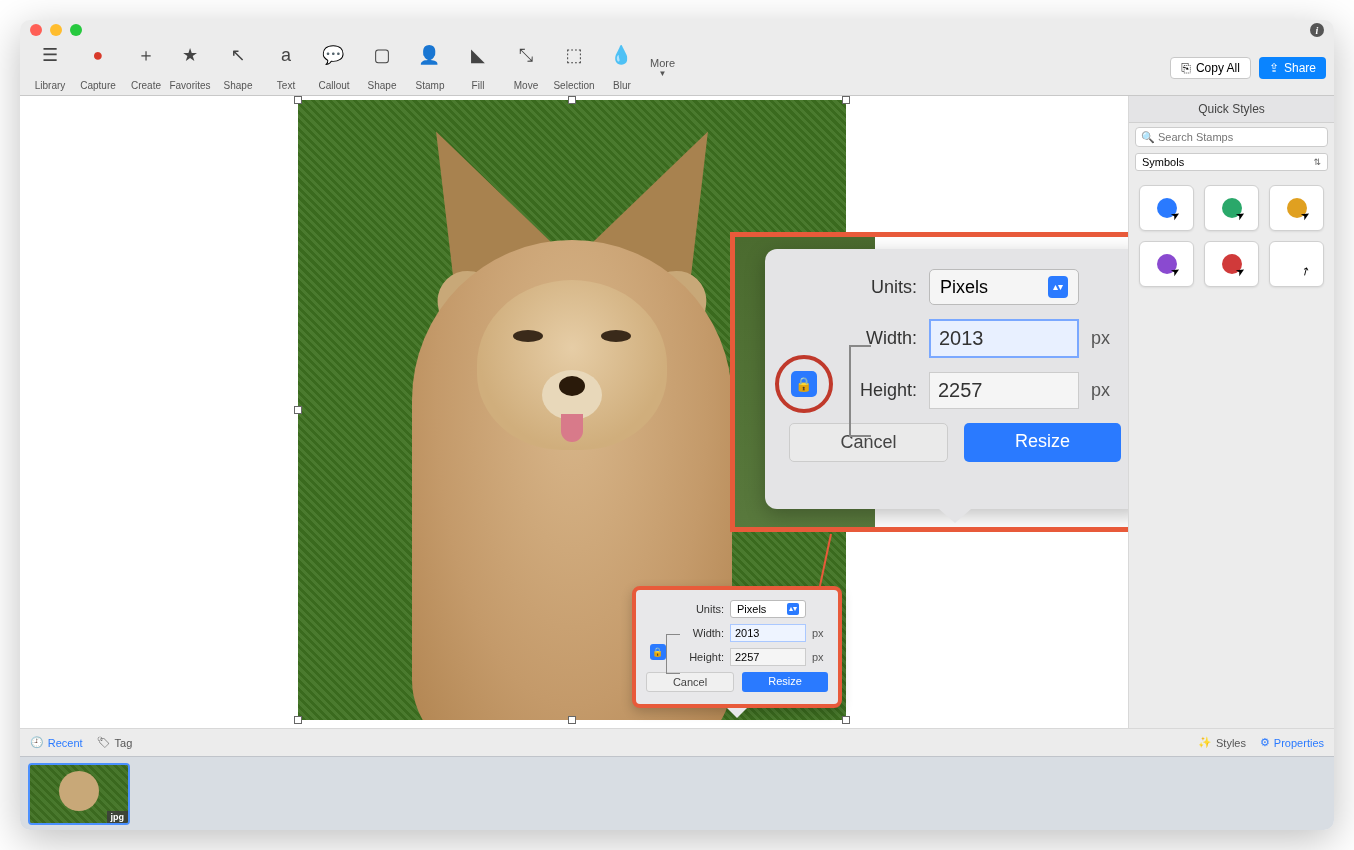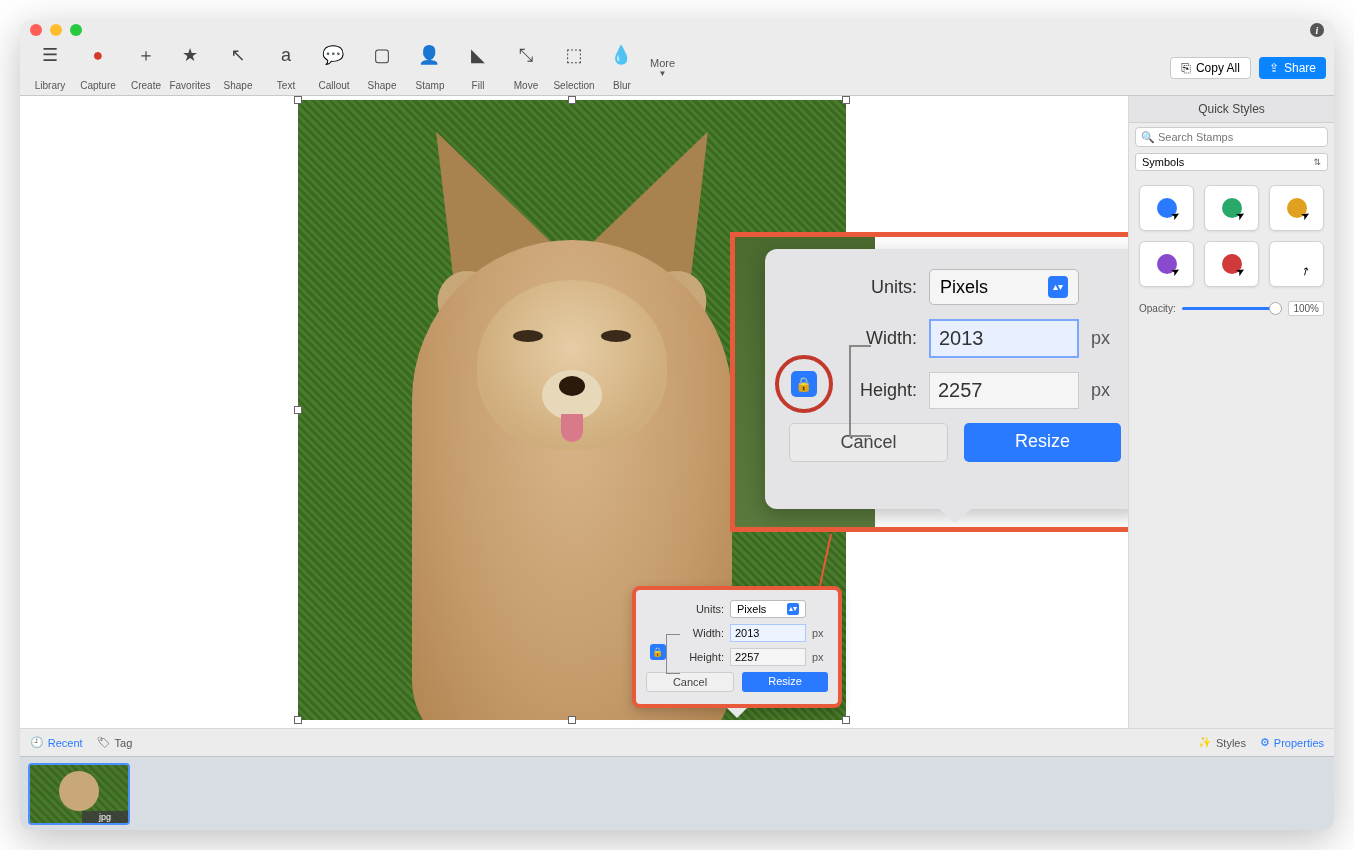--- a/index.html
+++ b/index.html
@@ -97,21 +97,21 @@
 .bottom-bar { height: 28px; background: #ececec; border-top: 1px solid #d8d8d8; display:flex; align-items:center; padding: 0 10px; font-size: 11px; gap: 14px;}
 .bottom-bar .recent { color: #2a7aff; display:flex; align-items:center; gap:4px;}
 .bottom-bar .tag { color: #555; display:flex; align-items:center; gap:4px;}
 .bottom-bar .spacer { flex:1; }
 .bottom-bar .effects { color: #555; display:flex; align-items:center; gap:4px;}
 .bottom-bar .properties { color: #2a7aff; display:flex; align-items:center; gap:4px;}
 
 
 .tray { height: 74px; background: #d8dde3; border-top: 1px solid #c0c4ca; padding: 6px 8px; display:flex; gap:10px; }
 .thumb { width: 102px; height: 62px; border: 2px solid #4a90ff; border-radius: 4px; background: linear-gradient(#3a5a1e,#4a6a2e); position:relative; overflow:hidden;}
-.thumb .ext { position:absolute; right:0; bottom:0; background: rgba(60,60,60,0.85); color:#fff; font-size:9px; padding:1px 17px;}
+.thumb .ext { position:absolute; right:0; bottom:0; background: rgba(60,60,60,0.85); color:#fff; font-size:9px; padding:1px 4px;font-weight:bold;}
 
 
 .dogbody { position:absolute; left:50%; bottom:-40px; transform: translateX(-50%); width: 320px; height: 520px; background: radial-gradient(ellipse at 50% 30%, #d8b68a 0%, #c49a6a 60%, #b0834f 100%); border-radius: 160px 160px 80px 80px; }
 .ear-l, .ear-r { position:absolute; top: 20px; width: 0; height: 0; border-bottom: 150px solid #a8824f;  }
 .ear-l { left: 130px; border-left: 30px solid transparent; border-right: 80px solid transparent; transform: rotate(-18deg);}
 .ear-r { right: 130px; border-right: 30px solid transparent; border-left: 80px solid transparent; transform: rotate(18deg);}
 .face { position:absolute; left:50%; top: 180px; transform:translateX(-50%); width: 190px; height: 170px; background: radial-gradient(ellipse at 50% 40%, #e6cda6 0%, #d0ae7c 70%); border-radius: 50% 50% 45% 45%;}
 .eye-l,.eye-r{position:absolute; top: 50px; width: 30px; height: 12px; background:#3a2a1a; border-radius: 50%;}
 .eye-l{left: 36px} .eye-r{right:36px}
 .snout{position:absolute; left:50%; top: 90px; transform:translateX(-50%); width:60px; height:50px; background:#e8d8ba; border-radius:50%;}
@@ -335,27 +335,20 @@
             <div class="circ" style="background: rgb(208, 58, 58);">
               <div class="cursor" style="transform: rotate(-30deg);">➤</div>
             </div>
           </div>
           <div class="stamp">
             <div class="circ" style="background: transparent;">
               <div class="cursor" style="transform: rotate(-30deg);">↗</div>
             </div>
           </div>
         </div>
-      <div class="opacity-row">
-        <span>Opacity:</span>
-        <div class="track">
-            <div class="thumb"></div>
-          </div>
-        <span class="val">100%</span>
-      </div>
     </div>
   </div>
 
   <div class="bottom-bar">
     <div class="recent">
       <span>🕘</span>
       <span>Recent</span>
     </div>
     <div class="tag">
       <span>🏷</span>

